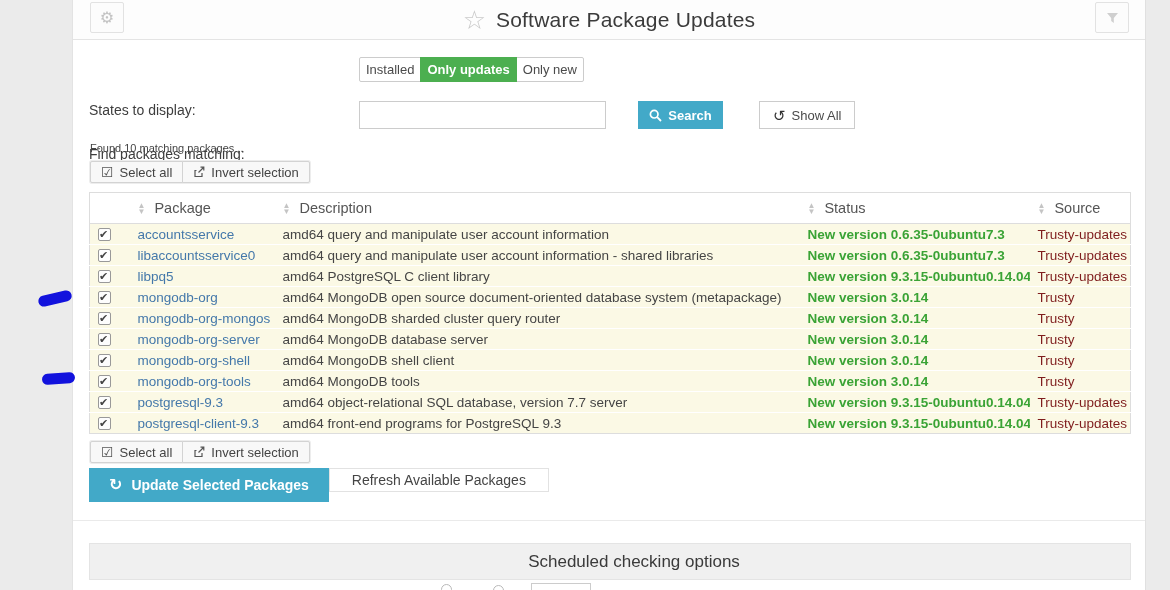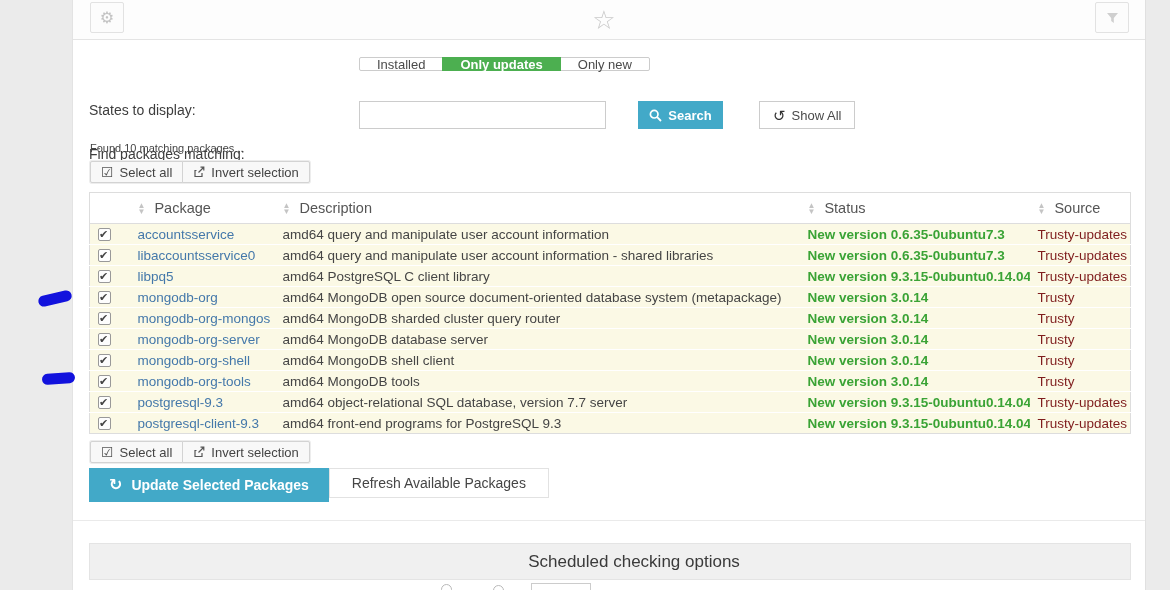--- a/index.html
+++ b/index.html
@@ -22,21 +22,21 @@
   .icon-btn.gear{left:17px;}
   .icon-btn.filter{right:16px;}
   .title-wrap{position:absolute;left:0;right:0;top:0;height:40px;display:flex;align-items:center;justify-content:center;}
   .star{color:#c9c9c9;font-size:26px;margin-right:10px;line-height:1;}
   .page-title{font-size:21px;color:#3b3b3b;letter-spacing:.2px;}
   
   .form-label{position:absolute;left:16px;font-size:14px;color:#3d3d3d;margin-top:40px;}
   .btn{display:inline-flex;align-items:center;justify-content:center;border:1px solid #ccc;background:#fff;
        color:#4a4a4a;font-size:13px;cursor:pointer;}
   .seg-group{position:absolute;left:286px;top:57px;display:flex;}
-  .seg{height:14px;padding:0 17px;margin-left:-1px;background:#fff;}
+  .seg{height:25px;padding:0 6px;margin-left:-1px;background:#fff;}
   .seg:first-child{margin-left:0;border-radius:2px 0 0 2px;}
   .seg:last-child{border-radius:0 2px 2px 0;}
   .seg.active{background:var(--green);border-color:var(--green);color:#fff;font-weight:700;z-index:1;}
   .search-row{position:absolute;left:286px;top:101px;display:flex;gap:32px;}
   .search-input{width:247px;height:28px;border:1px solid #ccc;padding:0 8px;font-size:13px;color:#333;outline:none;}
   .btn-search{height:28px;width:85px;background:var(--accent);border:1px solid var(--accent);color:#fff;
               font-weight:700;font-size:13px;gap:6px;}
   .btn-showall{height:28px;padding:0 13px;border:1px solid #ccc;margin-left:4px;gap:6px;font-size:13px;}
   .showall-ic{font-size:15px;color:#333;line-height:1;}
   .summary{position:absolute;left:17px;top:142px;font-size:11px;color:#454545;}
@@ -62,21 +62,21 @@
   td.c-desc{color:#454545;}
   td.c-status{color:var(--status-green);font-weight:700;margin-top:48px;}
   td.c-src{color:#7f1d1d;margin-top:35px;}
   .checkbox{display:inline-block;width:13px;height:13px;background:#fdfdfd;border:1px solid #999;
             border-radius:2px;position:relative;vertical-align:middle;cursor:pointer;}
   .checkbox::after{content:"\2714";position:absolute;left:0px;top:-1px;font-size:11px;color:#444;}
   
   .actions{position:absolute;left:16px;top:468px;display:flex;}
   .btn-update{height:34px;padding:0 19px;background:var(--accent);border:1px solid var(--accent);
               color:#fff;font-weight:700;font-size:14px;gap:9px;}
-  .btn-refresh{height:30px;padding:0 22px;border:1px solid #e2e2e2;font-size:14px;color:#454545;}
+  .btn-refresh{height:24px;padding:0 22px;border:1px solid #e2e2e2;font-size:14px;color:#454545;}
   .upd-ic{font-size:16px;line-height:1;}
   .divider{position:absolute;left:0;top:520px;width:100%;border-top:1px solid #eaeaea;}
   
   .sched-header{position:absolute;left:16px;top:543px;width:1042px;height:37px;background:#f0f0f0;
                 border:1px solid #e4e4e4;display:flex;align-items:center;justify-content:center;
                 font-size:17px;color:#3a3a3a;padding-left:48px;}
   .partial-dot{position:absolute;width:11px;height:11px;border:1px solid #b9b9b9;border-radius:50%;background:#fff;}
   .partial-input{position:absolute;left:458px;top:583px;width:60px;height:22px;border:1px solid #ccc;background:#fff;}
   
   .ann{position:absolute;background:var(--ann-blue);border-radius:7px;z-index:5;}
@@ -88,20 +88,21 @@
 <body>
 
 <div class="card">
 
   <div class="topbar">
     <div class="icon-btn gear">
       <span>⚙</span>
     </div>
     <div class="title-wrap">
       <span class="star">☆</span>
+      <span class="page-title">Software Package Updates</span>
     </div>
     <div class="icon-btn filter">
       <span>
         <svg width="13" height="12" viewBox="0 0 13 12">
             <path d="M1 1 h11 l-4.2 5 v5 l-2.6 -2 v-3 z" fill="#cfcfcf"></path>
           </svg>
       </span>
     </div>
   </div>
 

